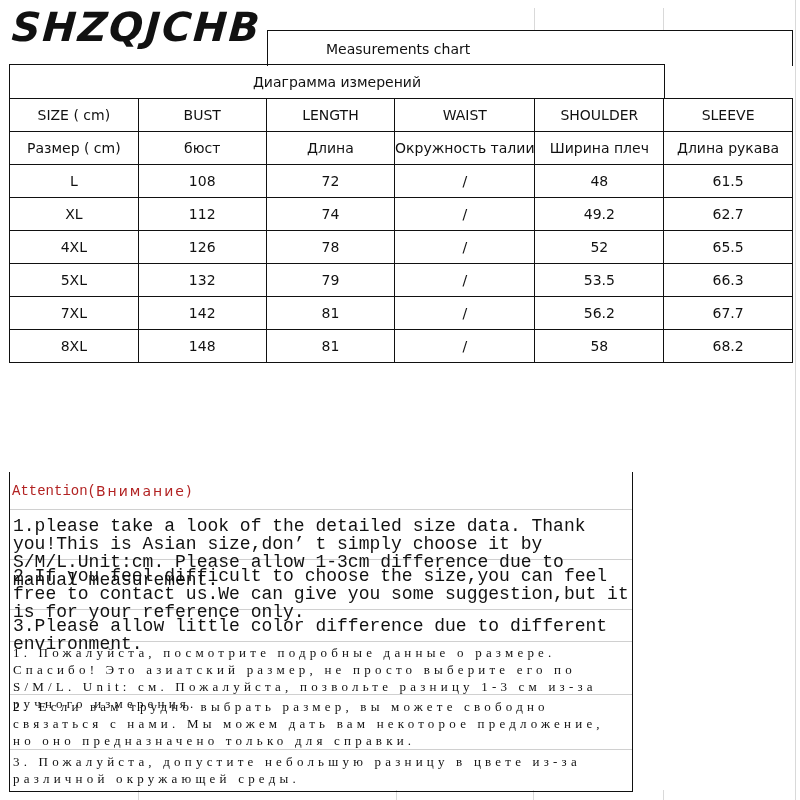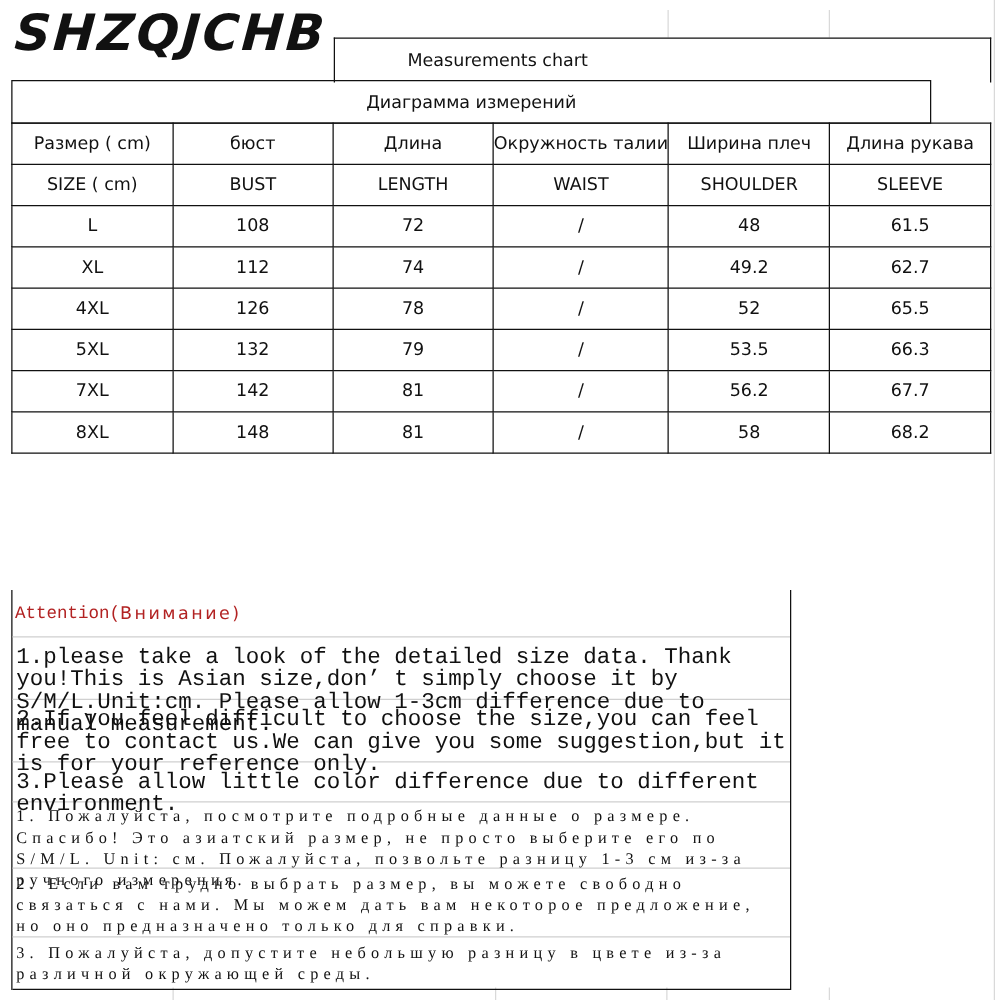--- a/index.html
+++ b/index.html
@@ -1,21 +1,21 @@
 <!DOCTYPE html>
 <html><head>
 <meta charset="utf-8">
 <style>
   html, body { margin:0; padding:0; background:#ffffff; }
   body { width:800px; height:800px; position:relative; overflow:hidden; font-family:"DejaVu Sans", sans-serif; color:#111; }
   .gridline-v { position:absolute; top:0; width:1px; background:#d9d9d9; }
   .logo { position:absolute; left:12px; top:4px; font-family:"DejaVu Sans", sans-serif; font-weight:bold; font-style:italic; font-size:40px; letter-spacing:2px; color:#111; transform:skewX(-4deg); }
   .box { position:absolute; border:1.5px solid #111; box-sizing:border-box; }
   .title-row { left:267px; top:30px; width:526px; height:36px; border-bottom:none; display:flex; align-items:center; padding-left:58px; font-size:14px; }
-  .ru-title-row { left:9px; top:64px; width:736px; height:35px; display:flex; align-items:center; justify-content:center; font-size:14px; }
+  .ru-title-row { left:9px; top:64px; width:656px; height:35px; display:flex; align-items:center; justify-content:center; font-size:14px; }
   table.sizes { position:absolute; left:9px; top:98px; border-collapse:collapse; width:784px; }
   table.sizes td { border:1.5px solid #111; height:32px; text-align:center; font-size:14px; padding:0; white-space:nowrap; overflow:hidden; }
   table.sizes col.c { width:129px; }
   .notes { position:absolute; left:9px; top:472px; width:624px; border-left:1.5px solid #111; border-right:1.5px solid #111; box-sizing:border-box; }
   .note { border-bottom:1px solid #d0d0d0; font-family:"Liberation Mono", "DejaVu Sans Mono", monospace; font-size:18px; line-height:18px; padding:0 3px; box-sizing:border-box; }
   .attention { height:38px; display:flex; align-items:center; color:#b22222; font-size:14px; padding-left:2px; }
   .attention .ru { letter-spacing:2px; font-family:"DejaVu Sans", sans-serif; font-size:14px; }
   .note.en1 { height:50px; padding-top:7px; }
   .note.en2 { height:50px; padding-top:7px; }
   .note.en3 { height:32px; padding-top:7px; }
@@ -49,34 +49,34 @@
   <colgroup>
     <col class="c">
       <col class="c">
       <col class="c">
       <col style="width:137px">
       <col class="c">
       <col class="c">
   </colgroup>
   <tbody>
       <tr>
+    <td>SIZE ( cm)</td>
+    <td>BUST</td>
+    <td>LENGTH</td>
+    <td>WAIST</td>
+    <td>SHOULDER</td>
+    <td>SLEEVE</td>
+  </tr>
+  <tr>
     <td>Размер ( cm)</td>
     <td>бюст</td>
     <td>Длина</td>
     <td>Окружность талии</td>
     <td>Ширина плеч</td>
     <td>Длина рукава</td>
-  </tr>
-  <tr>
-    <td>SIZE ( cm)</td>
-    <td>BUST</td>
-    <td>LENGTH</td>
-    <td>WAIST</td>
-    <td>SHOULDER</td>
-    <td>SLEEVE</td>
   </tr>
   <tr>
     <td>L</td>
     <td>108</td>
     <td>72</td>
     <td>/</td>
     <td>48</td>
     <td>61.5</td>
   </tr>
   <tr>

